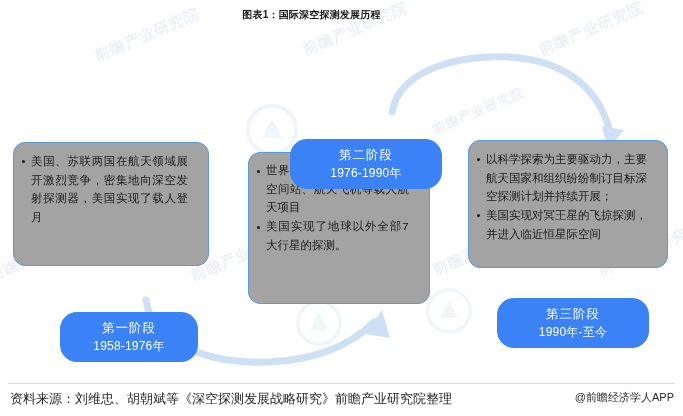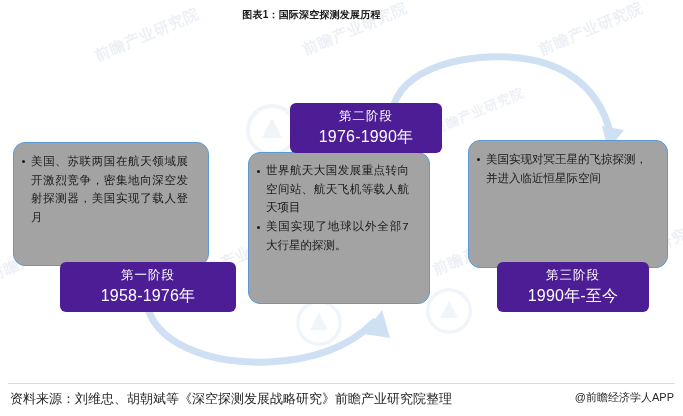--- a/index.html
+++ b/index.html
@@ -101,41 +101,42 @@
   }
 
   #card-left  { left: 13px;  top: 142px; width: 196px; height: 124px; }
   #card-mid   { left: 248px; top: 152px; width: 182px; height: 152px; font-family: Liberation Mono, monospace; }
   #card-right { left: 468px; top: 140px; width: 200px; height: 128px; }
 
   
   .stage {
     position: absolute;
     box-sizing: border-box;
-    background: #4c1d95;
-    border-radius: 6px;
+    background: #3b82f6;
+    border-radius: 17px;
     color: #ffffff;
     text-align: center;
     display: flex;
     flex-direction: column;
     align-items: center;
     justify-content: center;
+    margin-top: 36px;
   }
   .stage .stage-name {
     font-size: 12.5px;
     line-height: 1.5;
     letter-spacing: 1px;
   }
   .stage .stage-years {
-    font-size: 16px;
+    font-size: 12px;
     line-height: 1.5;
     letter-spacing: 0.2px;
   }
 
-  #stage-1 { left: 60px;  top: 262px; width: 176px; height: 50px; }
+  #stage-1 { left: 60px;  top: 276px; width: 138px; height: 50px; }
   #stage-2 { left: 290px; top: 103px; width: 152px; height: 50px; }
   #stage-3 { left: 497px; top: 262px; width: 152px; height: 50px; }
 
   
   .footer-rule {
     position: absolute;
     left: 8px;
     top: 383px;
     width: 667px;
     height: 1px;
@@ -228,20 +229,21 @@
       <li>美国实现了地球以外全部7大行星的探测。</li>
     </ul>
   </div>
   <div class="stage" id="stage-2">
     <div class="stage-name">第二阶段</div>
     <div class="stage-years">1976-1990年</div>
   </div>
 
   <div class="card" id="card-right">
     <ul>
+      <li>以科学探索为主要驱动力，主要航天国家和组织纷纷制订目标深空探测计划并持续开展；</li>
       <li>美国实现对冥王星的飞掠探测，并进入临近恒星际空间</li>
     </ul>
   </div>
   <div class="stage" id="stage-3">
     <div class="stage-name">第三阶段</div>
     <div class="stage-years">1990年-至今</div>
   </div>
 
   <div class="footer-rule"></div>
   <div class="footer-source">资料来源：刘维忠、胡朝斌等《深空探测发展战略研究》前瞻产业研究院整理</div>

